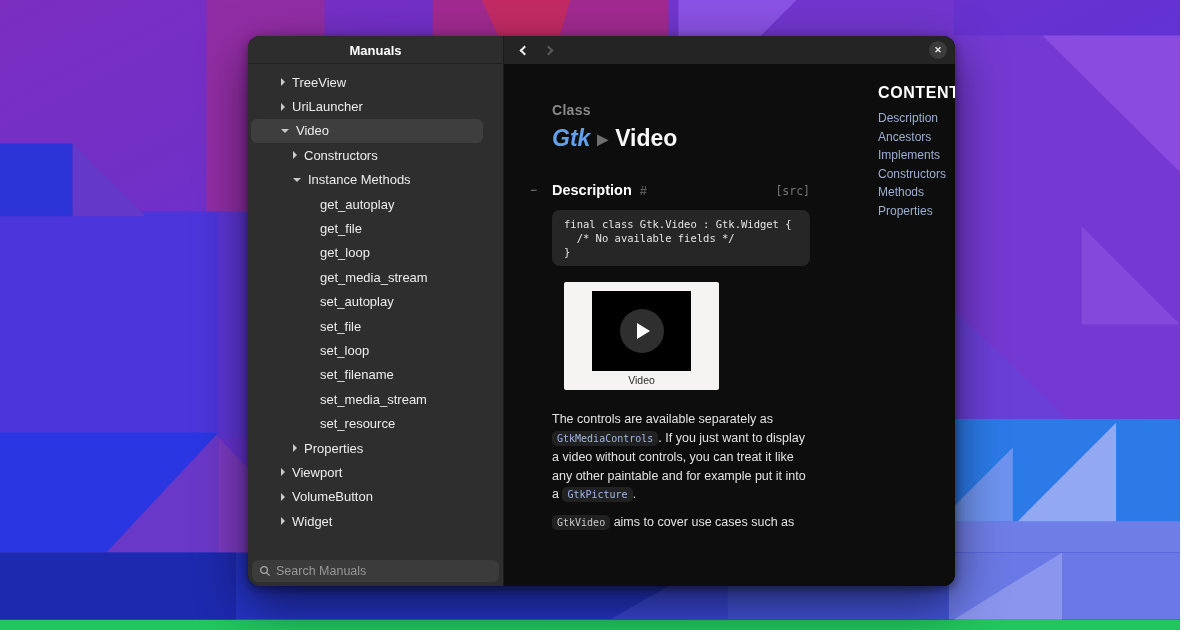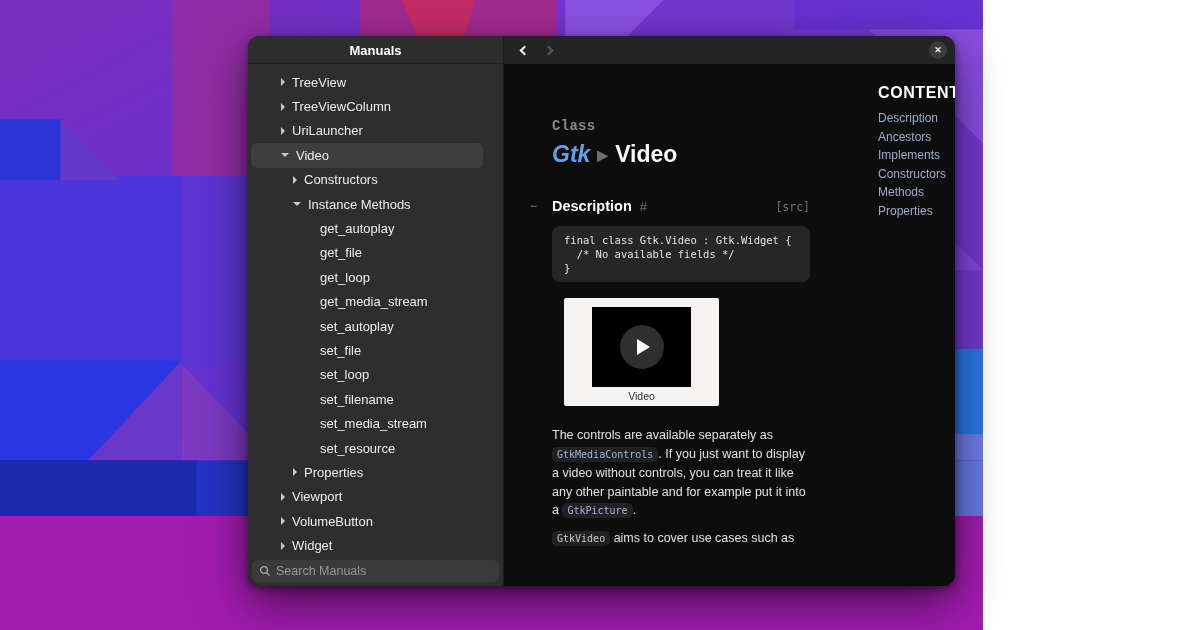--- a/index.html
+++ b/index.html
@@ -1,17 +1,17 @@
 <!DOCTYPE html>
 <html><head>
 <meta charset="utf-8">
 <style>
   * { margin:0; padding:0; box-sizing:border-box; }
   html,body { width:1200px; height:630px; overflow:hidden; font-family:"Liberation Sans",sans-serif; }
-  .stage { position:relative; width:983px; height:630px; background:#a21caf; }
+  .stage { position:relative; width:1180px; height:630px; background:#22c55e; }
   .wallpaper { position:absolute; inset:0; z-index:0; }
 
   .window {
     position:absolute; left:248px; top:36px; width:707px; height:550px; z-index:2;
     border-radius:12px; overflow:hidden; display:flex; background:#0d0d0d;
     box-shadow:0 18px 48px rgba(0,0,0,.55), 0 3px 10px rgba(0,0,0,.45);
   }
 
   
   .sidebar { width:256px; flex:none; background:#2e2e2e; display:flex; flex-direction:column; border-right:1px solid #1b1b1b; }
@@ -37,21 +37,21 @@
   .nav-btn { width:22px; height:22px; border-radius:6px; display:flex; align-items:center; justify-content:center; }
   .chev { width:7px; height:7px; border-left:2px solid #ececec; border-bottom:2px solid #ececec; }
   .chev-left { transform:rotate(45deg); margin-left:2px; }
   .chev-right { transform:rotate(225deg); margin-right:2px; }
   .nav-btn.disabled .chev { border-color:#585858; }
   .close-btn { margin-left:auto; width:18px; height:18px; border-radius:50%; background:#3b3b3b; color:#eeeeee;
     display:flex; align-items:center; justify-content:center; font-size:9px; font-weight:700; }
 
   .content { flex:1; position:relative; background:#0d0d0d; overflow:hidden; }
   .doc { position:absolute; left:48px; top:0; width:258px; }
-  .kicker { margin-top:54px; font-size:14px; font-weight:700; color:#898989; letter-spacing:.3px;font-family:Liberation Mono, monospace; }
+  .kicker { margin-top:38px; font-size:14px; font-weight:700; color:#898989; letter-spacing:.3px; }
   .page-title { margin-top:4px; font-size:23px; font-weight:800; line-height:30px; display:flex; align-items:center; }
   .ns { color:#62a0ea;font-style:italic; }
   .bc-arrow { color:#6f6f6f; font-size:14px; margin:2px 7px 0 7px; }
   .cls { color:#f8f8f8; }
   .section-head { margin-top:28px; position:relative; display:flex; align-items:baseline; }
   .collapse-toggle { position:absolute; left:-22px; top:1px; color:#8f8f8f; font-size:12px; }
   .section-title { font-size:14.5px; font-weight:700; color:#ffffff; }
   .anchor-link { color:#585858; margin-left:8px; font-weight:700; font-size:13px; }
   .src-link { margin-left:auto; color:#757575; font-size:11.5px; font-family:"DejaVu Sans Mono",monospace; }
   .codeblock { margin-top:12px; background:#262626; border-radius:8px; padding:7px 12px;
@@ -127,24 +127,20 @@
       <div class="sidebar-header">
         <span class="window-title">Manuals</span>
       </div>
       <div class="tree">
           <div class="tree-row lvl0">
             <span class="expander"></span>
             <span class="tree-label">TreeView</span>
           </div>
           <div class="tree-row lvl0">
             <span class="expander"></span>
-            <span class="tree-label">TreeViewColumn</span>
-          </div>
-          <div class="tree-row lvl0">
-            <span class="expander"></span>
             <span class="tree-label">UriLauncher</span>
           </div>
           <div class="tree-row lvl0 selected">
             <span class="expander down"></span>
             <span class="tree-label">Video</span>
           </div>
           <div class="tree-row lvl1">
             <span class="expander"></span>
             <span class="tree-label">Constructors</span>
           </div>

